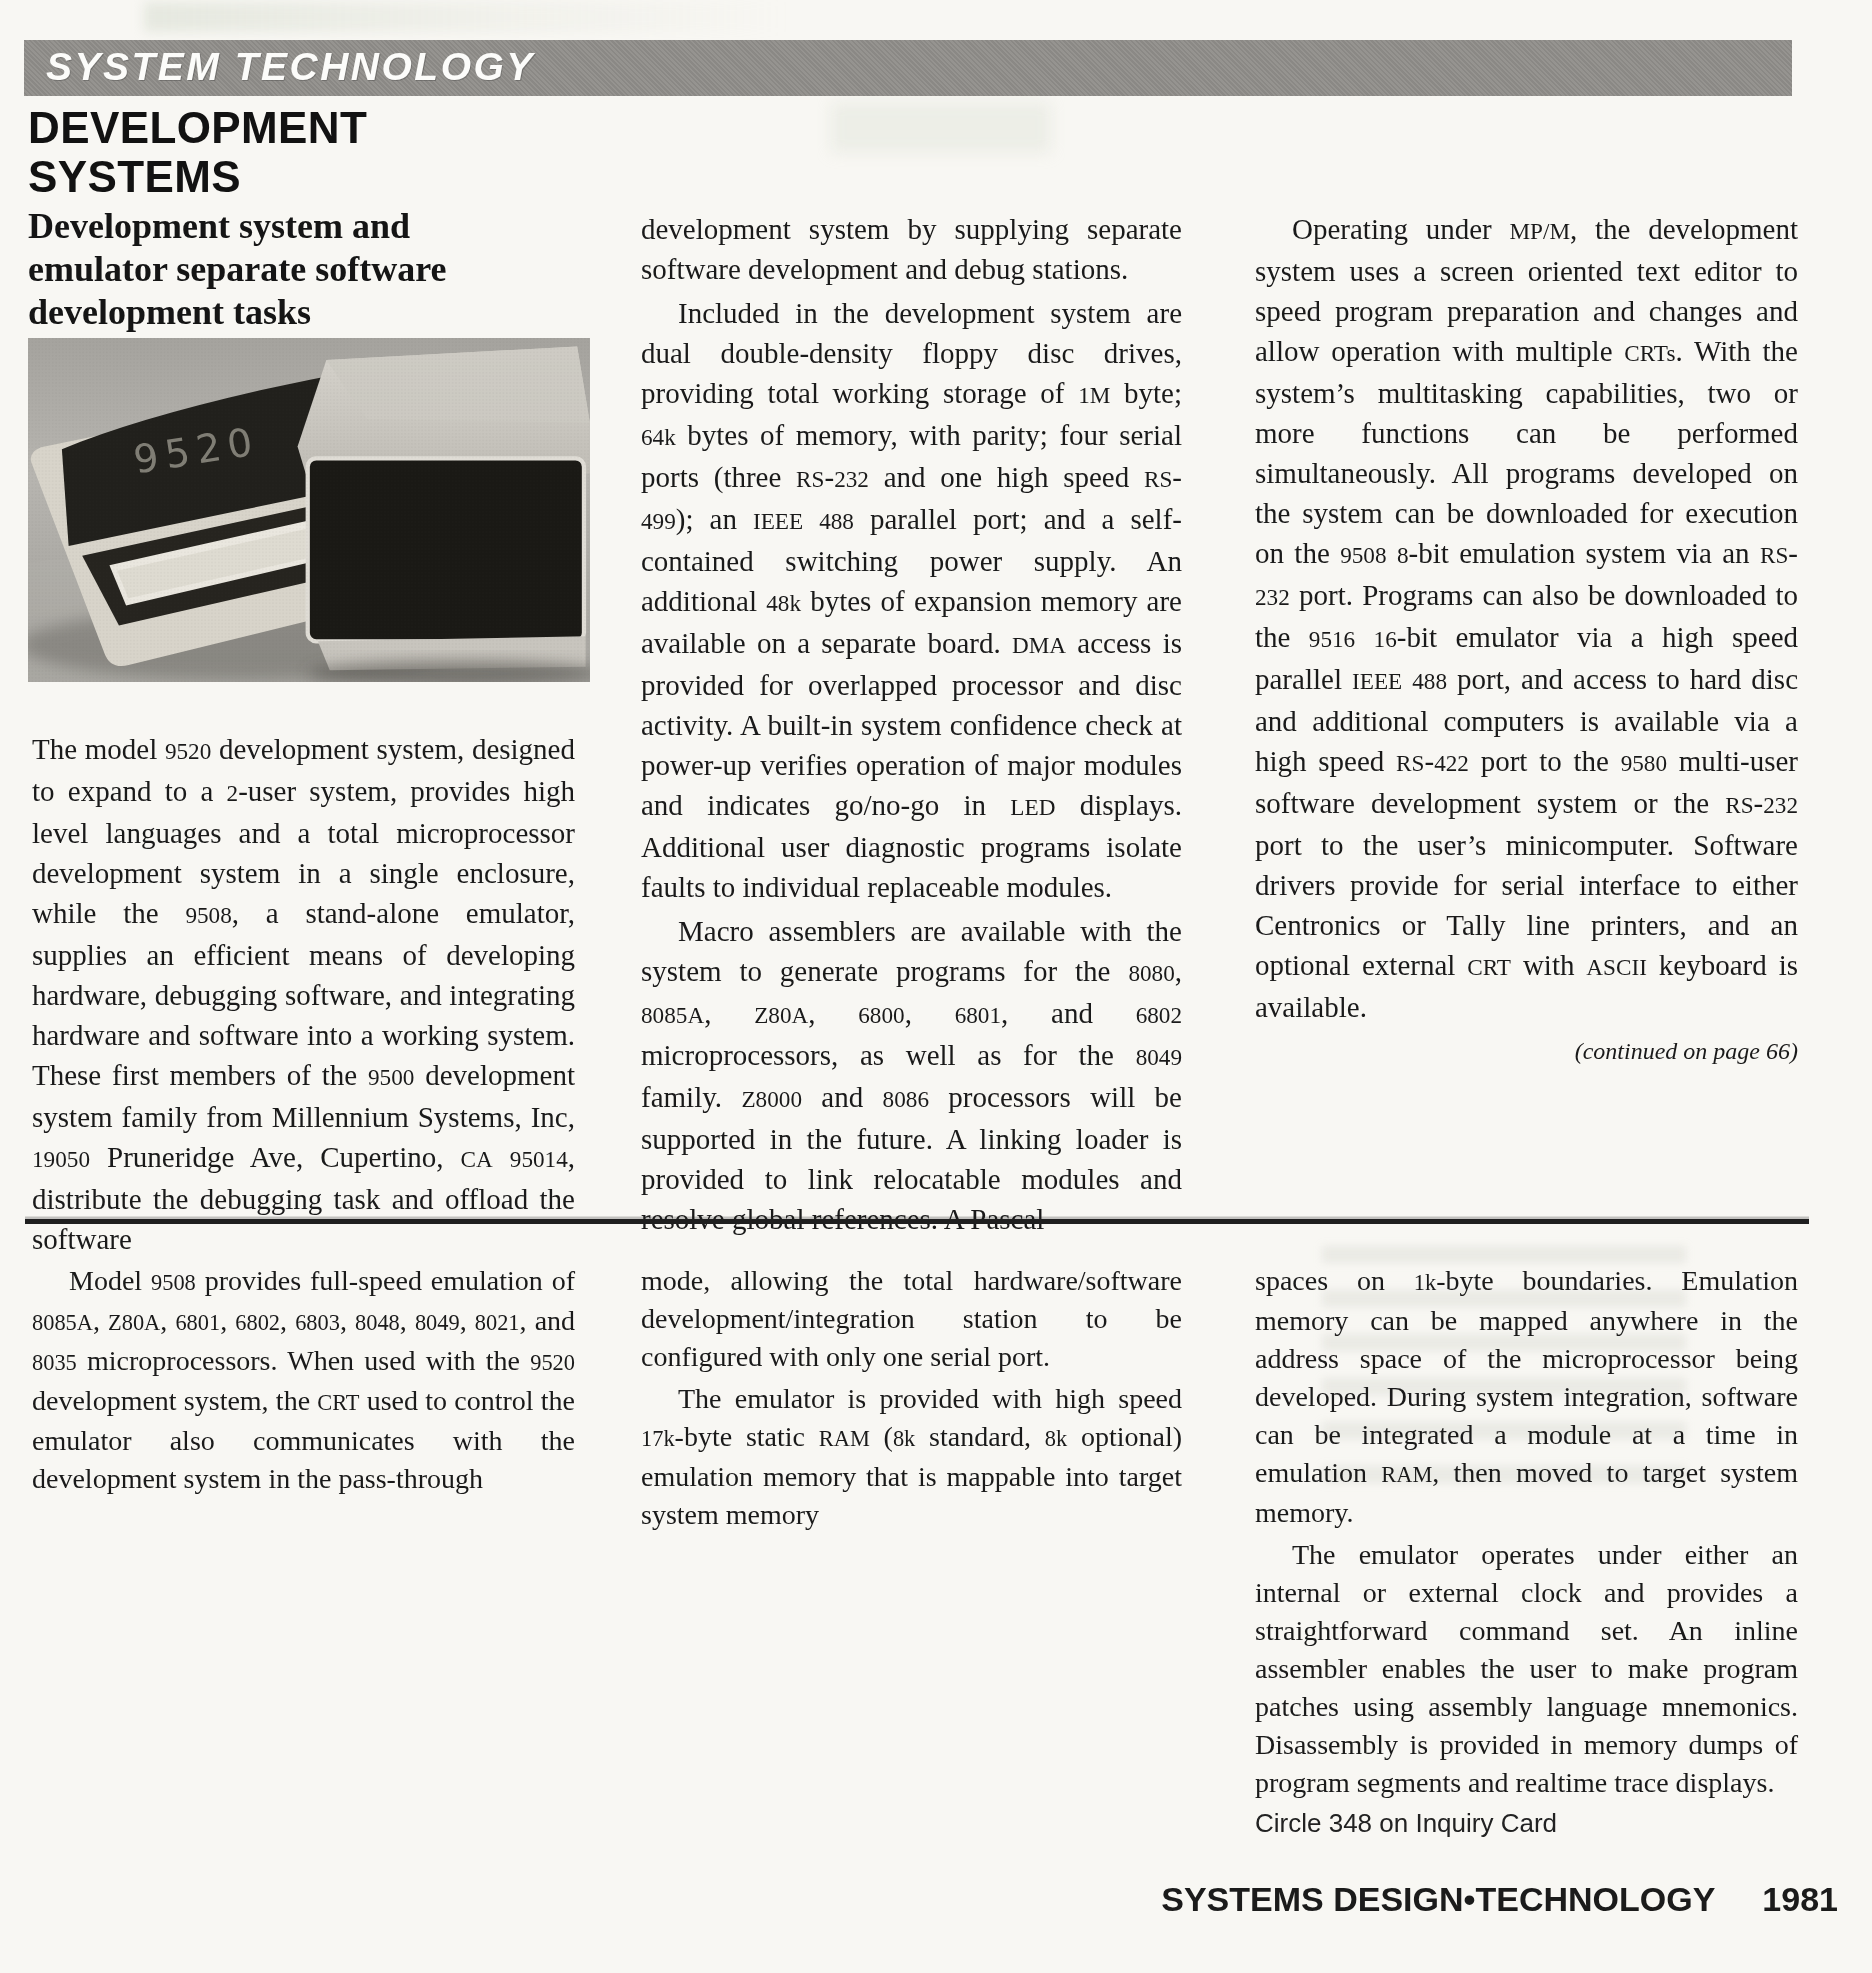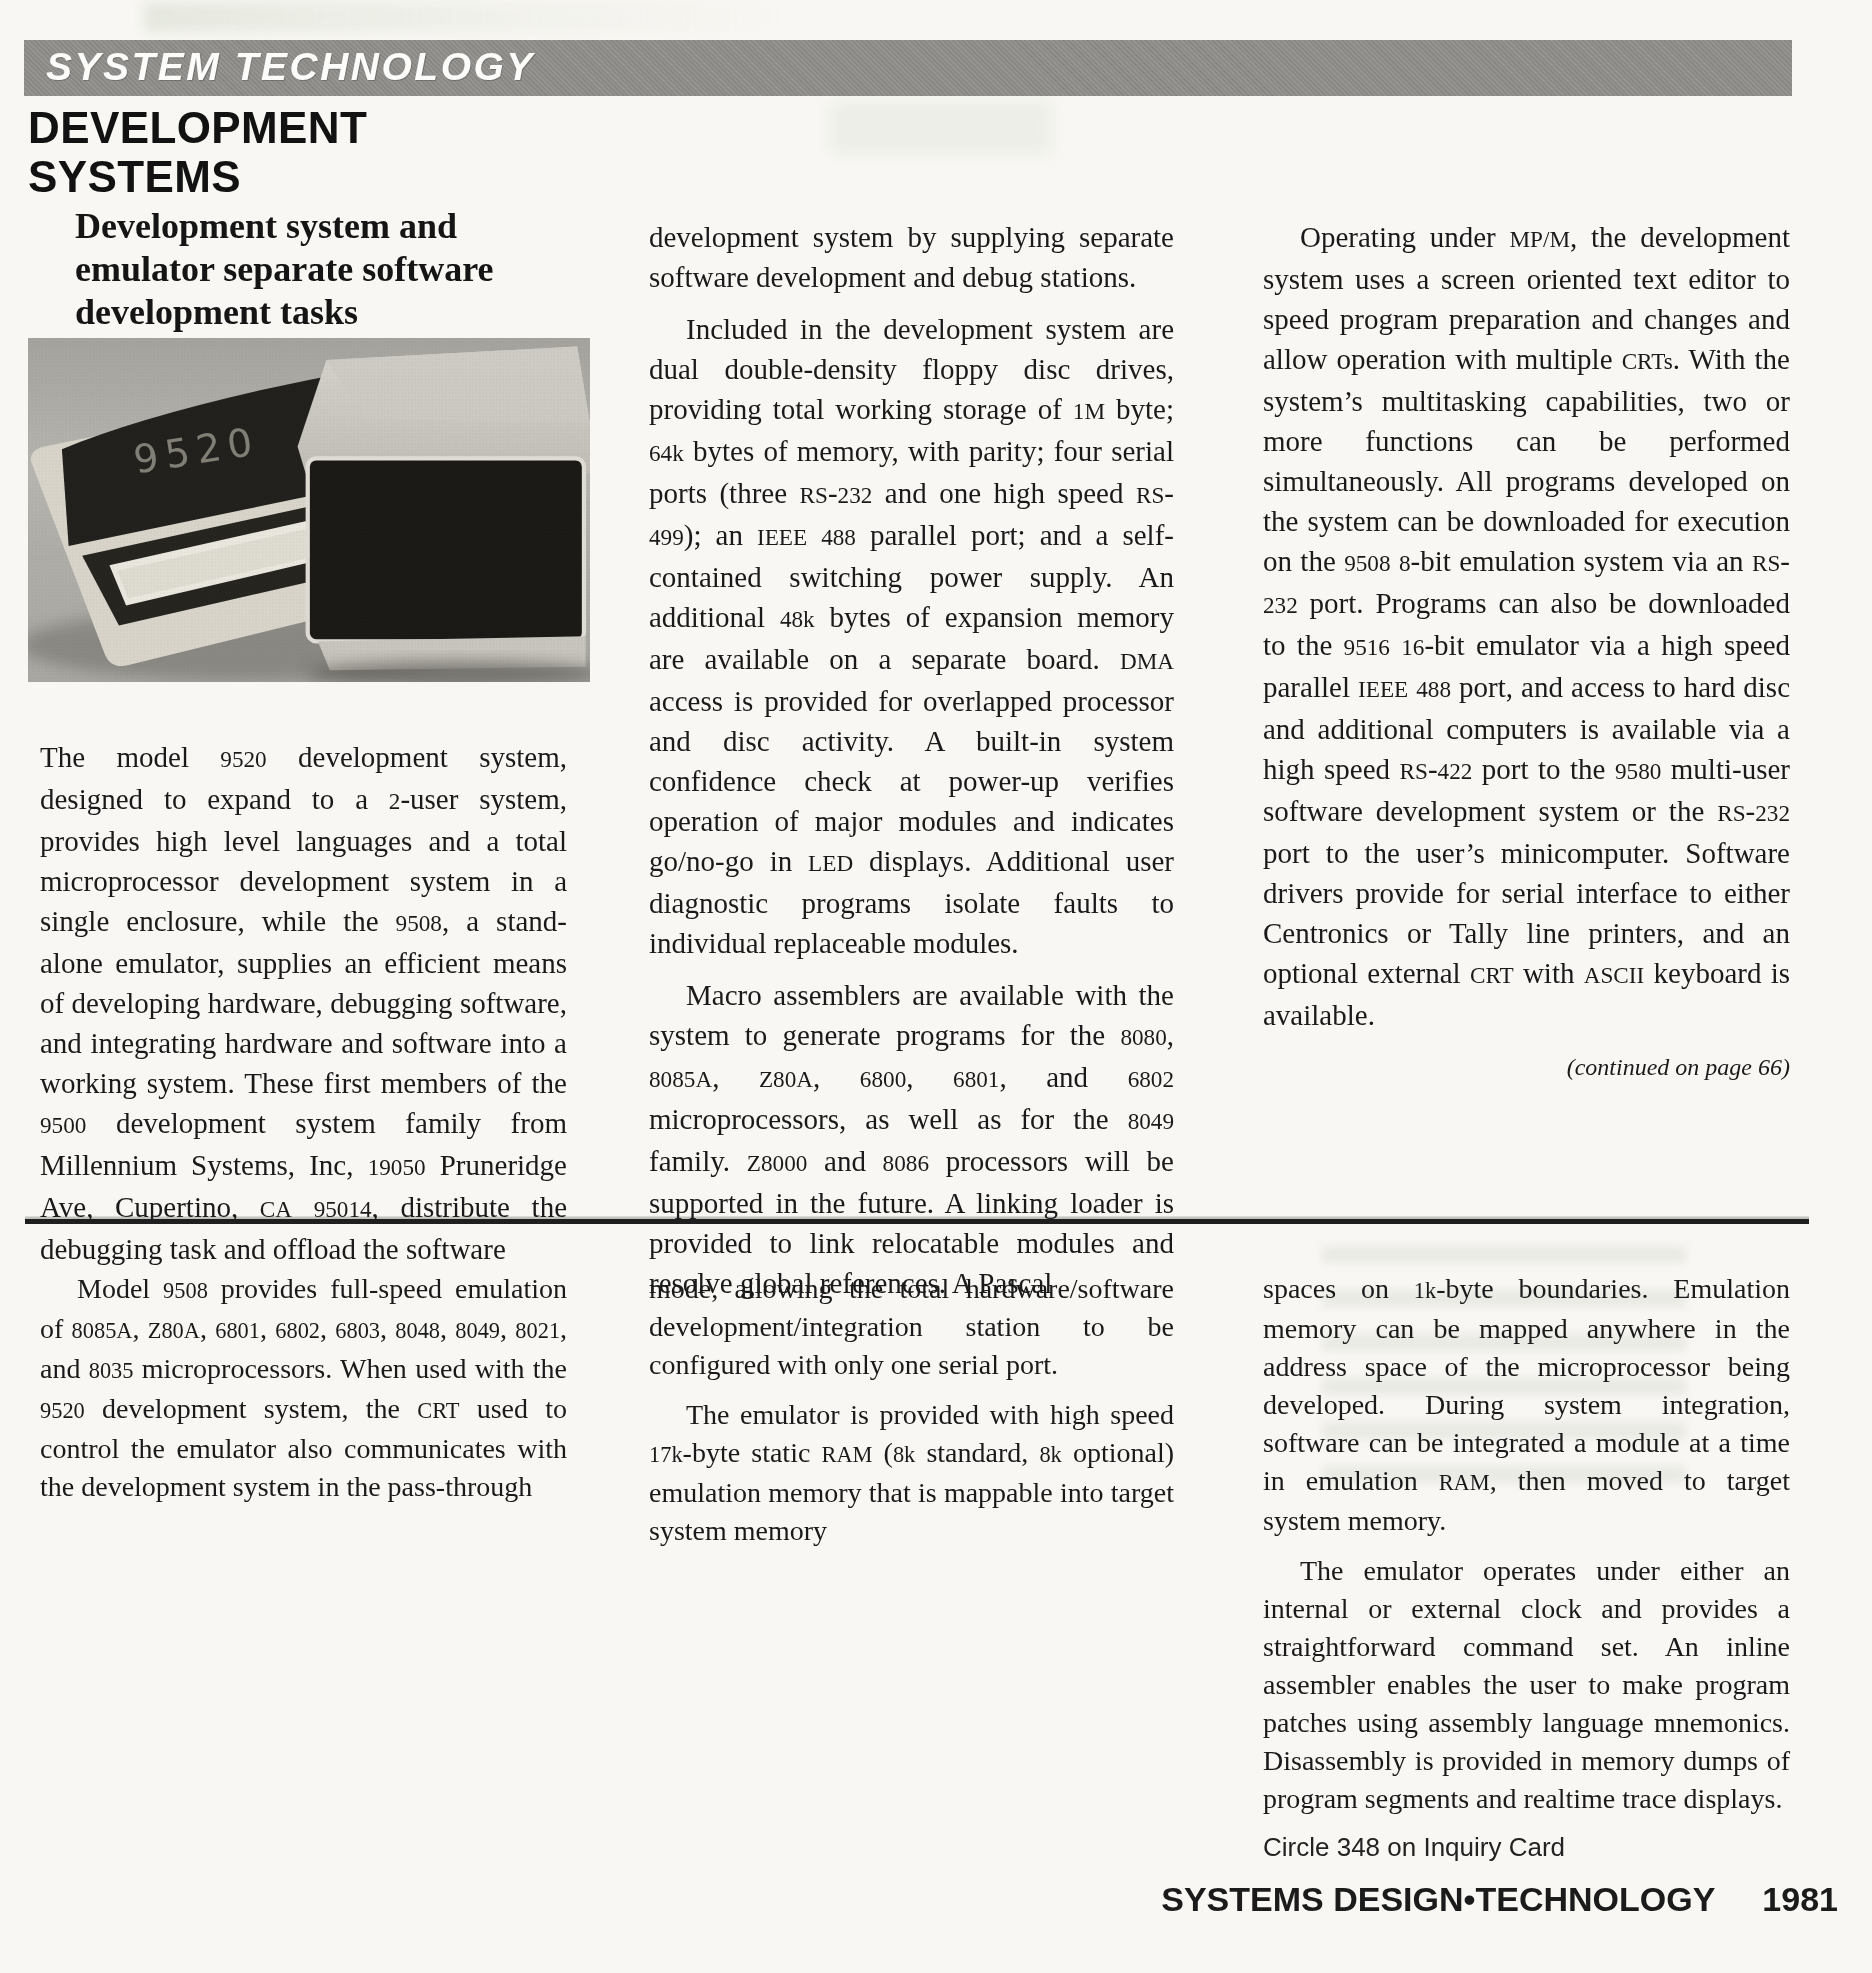--- a/index.html
+++ b/index.html
@@ -34,30 +34,30 @@
     text-shadow:0.8px 0.8px 0 rgba(60,60,60,.35);
     white-space:nowrap;
   }
   .kicker{
     position:absolute; left:28px; top:103px; width:364px;
     font-family:"Liberation Sans", sans-serif; font-weight:bold;
     font-size:44px; line-height:49px; color:#121212; letter-spacing:0.4px;
   }
   .subhead{
     position:absolute; left:28px; top:205px; width:487px;
-    font-weight:bold; font-size:36px; line-height:43px; color:#151515;margin-left:47px;
+    font-weight:bold; font-size:36px; line-height:43px; color:#151515;
   }
   .photo{
     position:absolute; left:28px; top:338px; width:562px; height:344px;
     background:#adaba6;
   }
   .photo svg{display:block;}
 
   .col{position:absolute; text-align:justify;}
-  .col p{margin:12px; padding:0;}
+  .col p{margin:4px; padding:0;}
   .col p.indent{text-indent:37px;}
   .toppar{font-size:29px; line-height:40px;}
   .botpar{font-size:28px; line-height:38px;}
 
   .col1-top{left:28px;  top:725px;  width:551px;}
   .col2-top{left:637px; top:205px;  width:549px;}
   .col3-top{left:1251px;top:205px;  width:551px;}
 
   .continued{
     text-align:right; font-style:italic; font-size:24px;

